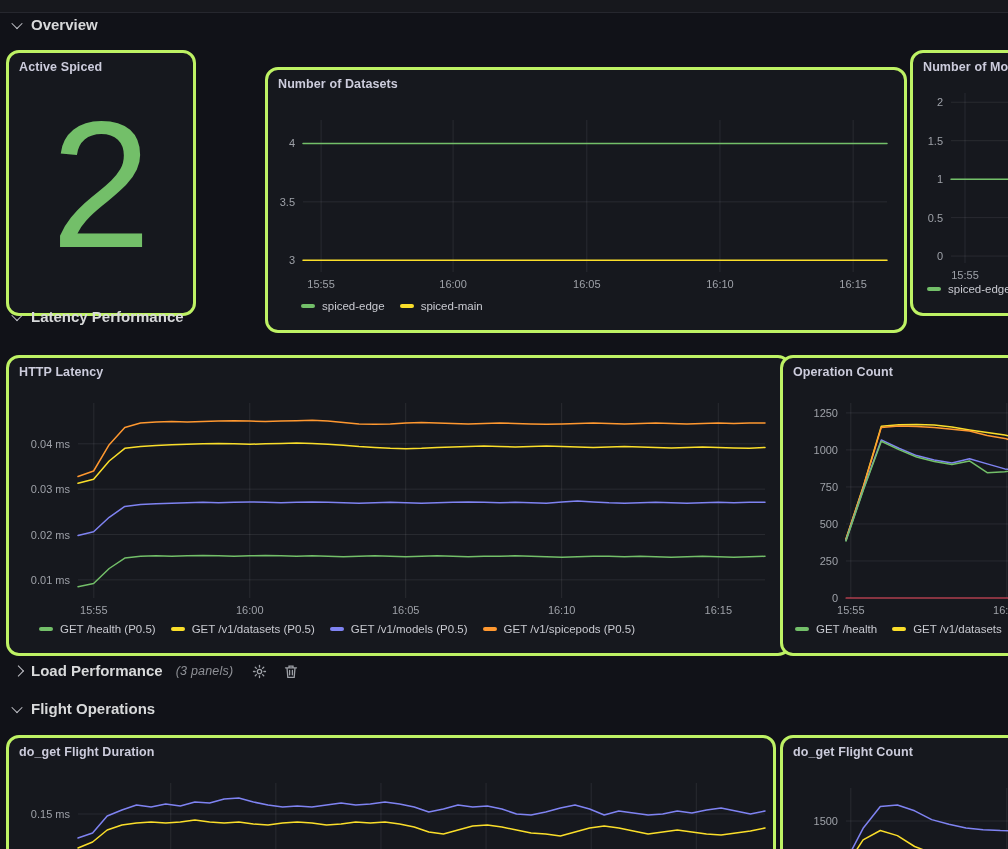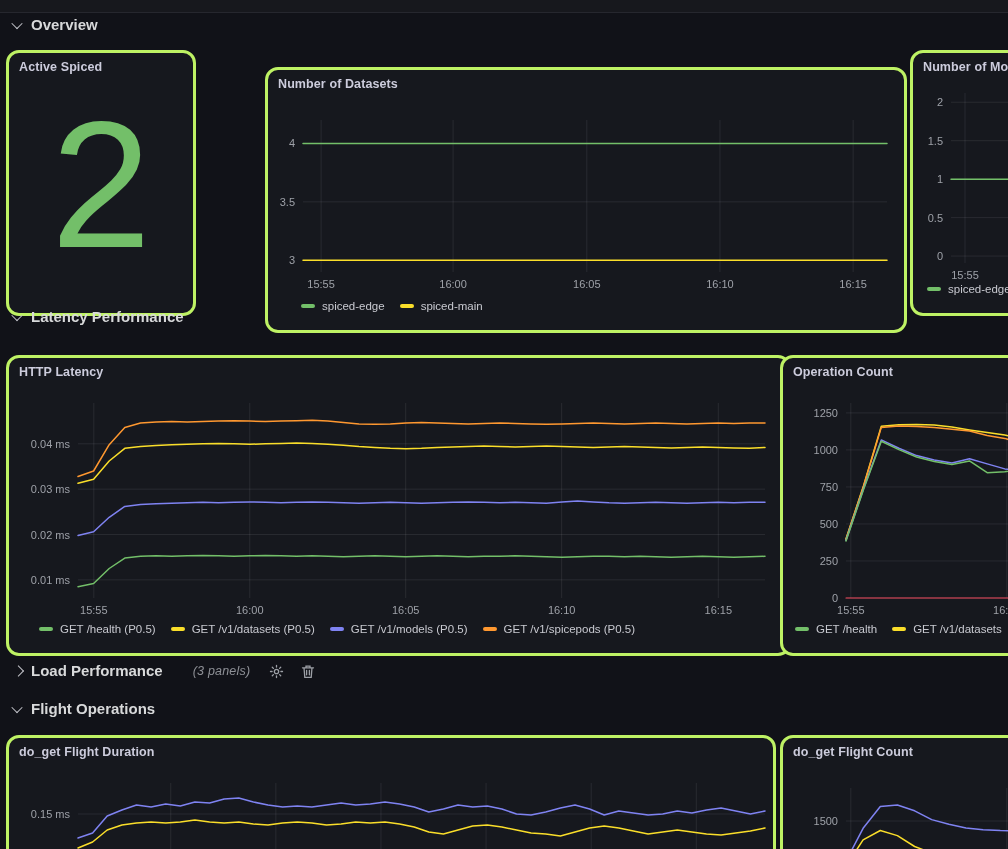--- a/index.html
+++ b/index.html
@@ -3,21 +3,21 @@
 <meta charset="utf-8">
 <style>
   html,body{margin:0;padding:0;background:#0F1116;}
   body{font-family:"Liberation Sans",sans-serif;}
   #stage{position:relative;width:1008px;height:849px;overflow:hidden;background:#111218;}
   .topband{position:absolute;left:0;top:0;width:100%;height:12px;background:#17181D;border-bottom:1px solid #26272E;}
   .sec{position:absolute;display:flex;align-items:center;color:#D8D9DA;font-size:15px;font-weight:700;cursor:pointer;line-height:20px;}
   .chev{width:7px;height:7px;border-right:1.6px solid #C2C3C9;border-bottom:1.6px solid #C2C3C9;display:inline-block;margin-right:10px;}
   .chev.down{transform:rotate(45deg) translate(-1px,-1px);}
   .chev.right{transform:rotate(-45deg) translate(1px,1px);}
-  .sec .meta{font-style:italic;font-weight:400;font-size:12.5px;color:#8E9096;margin-left:30px;letter-spacing:0.2px;}
+  .sec .meta{font-style:italic;font-weight:400;font-size:12.5px;color:#8E9096;margin-left:13px;letter-spacing:0.2px;}
   .icon-btn{margin-left:19px;display:flex;align-items:center;cursor:pointer;}
   .panel{position:absolute;background:#16181E;border:3px solid #bef264;border-radius:13px;}
   .ptitle{position:absolute;top:7px;left:10px;font-size:12.5px;font-weight:600;color:#CCCCDC;white-space:nowrap;letter-spacing:0.1px;cursor:pointer;}
   .chart{position:absolute;left:0;top:0;right:0;bottom:0;}
   .legend{position:absolute;display:flex;gap:15px;align-items:center;font-size:11.5px;color:#C8C9D0;white-space:nowrap;}
   .legend .item{display:flex;align-items:center;gap:7px;cursor:pointer;}
   .legend .swatch{width:14px;height:4px;border-radius:2px;display:inline-block;}
   .statval{position:absolute;left:0;right:0;top:42px;text-align:center;font-size:180px;line-height:1;font-weight:500;color:#73BF69;}
   svg{display:block;}
 </style>

